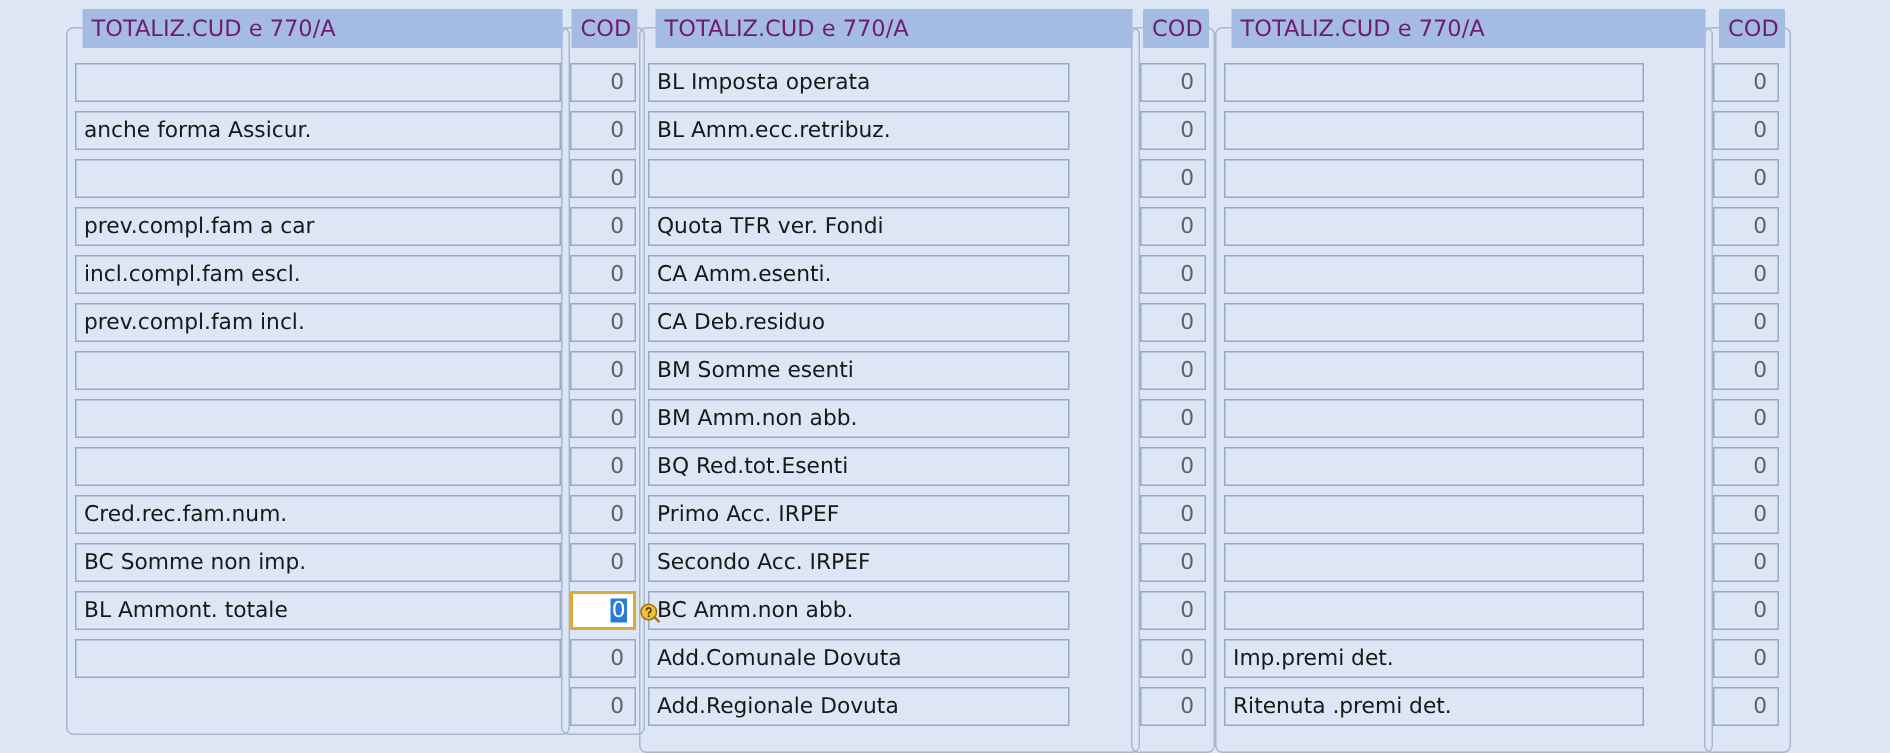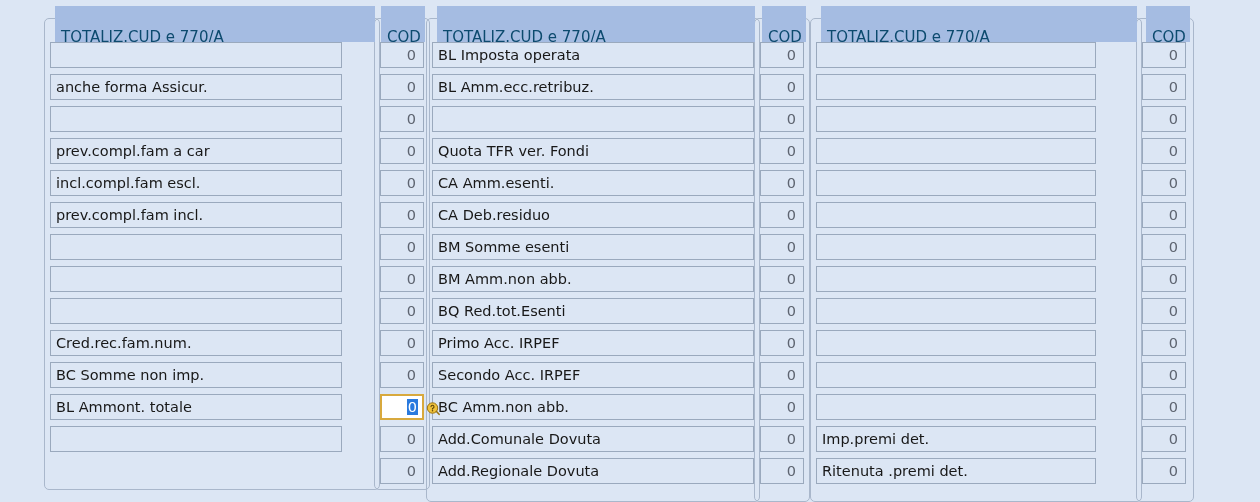--- a/index.html
+++ b/index.html
@@ -27,25 +27,25 @@
     border-radius: 5px;
     background: transparent;
     box-sizing: border-box;
     pointer-events: none;
   }
 
   
   .caption {
     position: absolute;
     background: #a5bce2;
-    color: #0c4a6e;
+    color: #701a75;
     font-size: 15px;
     line-height: 26px;
     height: 26px;
-    padding: 18px 6px;
+    padding: 0 6px;
     box-sizing: border-box;
     white-space: nowrap;
     overflow: hidden;
     z-index: 5;
   }
   .caption.num { text-align: center; }
 
   
   .col {
     position: absolute;
@@ -98,21 +98,21 @@
   .cell-empty { color: transparent; }
 </style>
 </head>
 <body>
 
 <div id="app">
     <div class="groupbox" style="left: 44px; top: 18px; width: 336px; height: 472px;"></div>
     <div class="groupbox" style="left: 374px; top: 18px; width: 56px; height: 472px;"></div>
     <div class="caption" style="left: 55px; top: 6px; width: 320px;">TOTALIZ.CUD e 770/A</div>
     <div class="caption num" style="left: 381px; top: 6px; width: 44px;">COD</div>
-    <div class="col" style="left: 50px; top: 42px; width: 292px;">
+    <div class="col" style="left: 50px; top: 42px; width: 324px;">
       <div class="cell cell-empty"></div>
       <div class="cell">anche forma Assicur.</div>
       <div class="cell cell-empty"></div>
       <div class="cell">prev.compl.fam a car</div>
       <div class="cell">incl.compl.fam escl.</div>
       <div class="cell">prev.compl.fam incl.</div>
       <div class="cell cell-empty"></div>
       <div class="cell cell-empty"></div>
       <div class="cell cell-empty"></div>
       <div class="cell">Cred.rec.fam.num.</div>
@@ -139,21 +139,21 @@
     <div class="help-icon" style="left: 426px; top: 401px;"><svg viewBox="0 0 14 14" width="14" height="14">
         <circle cx="6.5" cy="6" r="5.2" fill="#f0c23a" stroke="#9a7312" stroke-width="1"></circle>
         <path d="M5 4.6a1.5 1.5 0 1 1 1.9 1.6c-.4.2-.5.5-.5.9" fill="none" stroke="#5c4408" stroke-width="1.1" stroke-linecap="round"></path>
         <circle cx="6.5" cy="8.8" r="0.75" fill="#5c4408"></circle>
         <path d="M10.5 9.5l2.6 2.8" stroke="#9a7312" stroke-width="1.6" stroke-linecap="round"></path>
       </svg></div>
     <div class="groupbox" style="left: 426px; top: 18px; width: 334px; height: 484px;"></div>
     <div class="groupbox" style="left: 754px; top: 18px; width: 56px; height: 484px;"></div>
     <div class="caption" style="left: 437px; top: 6px; width: 318px;">TOTALIZ.CUD e 770/A</div>
     <div class="caption num" style="left: 762px; top: 6px; width: 44px;">COD</div>
-    <div class="col" style="left: 432px; top: 42px; width: 322px;">
+    <div class="col" style="left: 432px; top: 42px; width: 281px;">
       <div class="cell">BL Imposta operata</div>
       <div class="cell">BL Amm.ecc.retribuz.</div>
       <div class="cell cell-empty"></div>
       <div class="cell">Quota TFR ver. Fondi</div>
       <div class="cell">CA Amm.esenti.</div>
       <div class="cell">CA Deb.residuo</div>
       <div class="cell">BM Somme esenti</div>
       <div class="cell">BM Amm.non abb.</div>
       <div class="cell">BQ Red.tot.Esenti</div>
       <div class="cell">Primo Acc. IRPEF</div>

